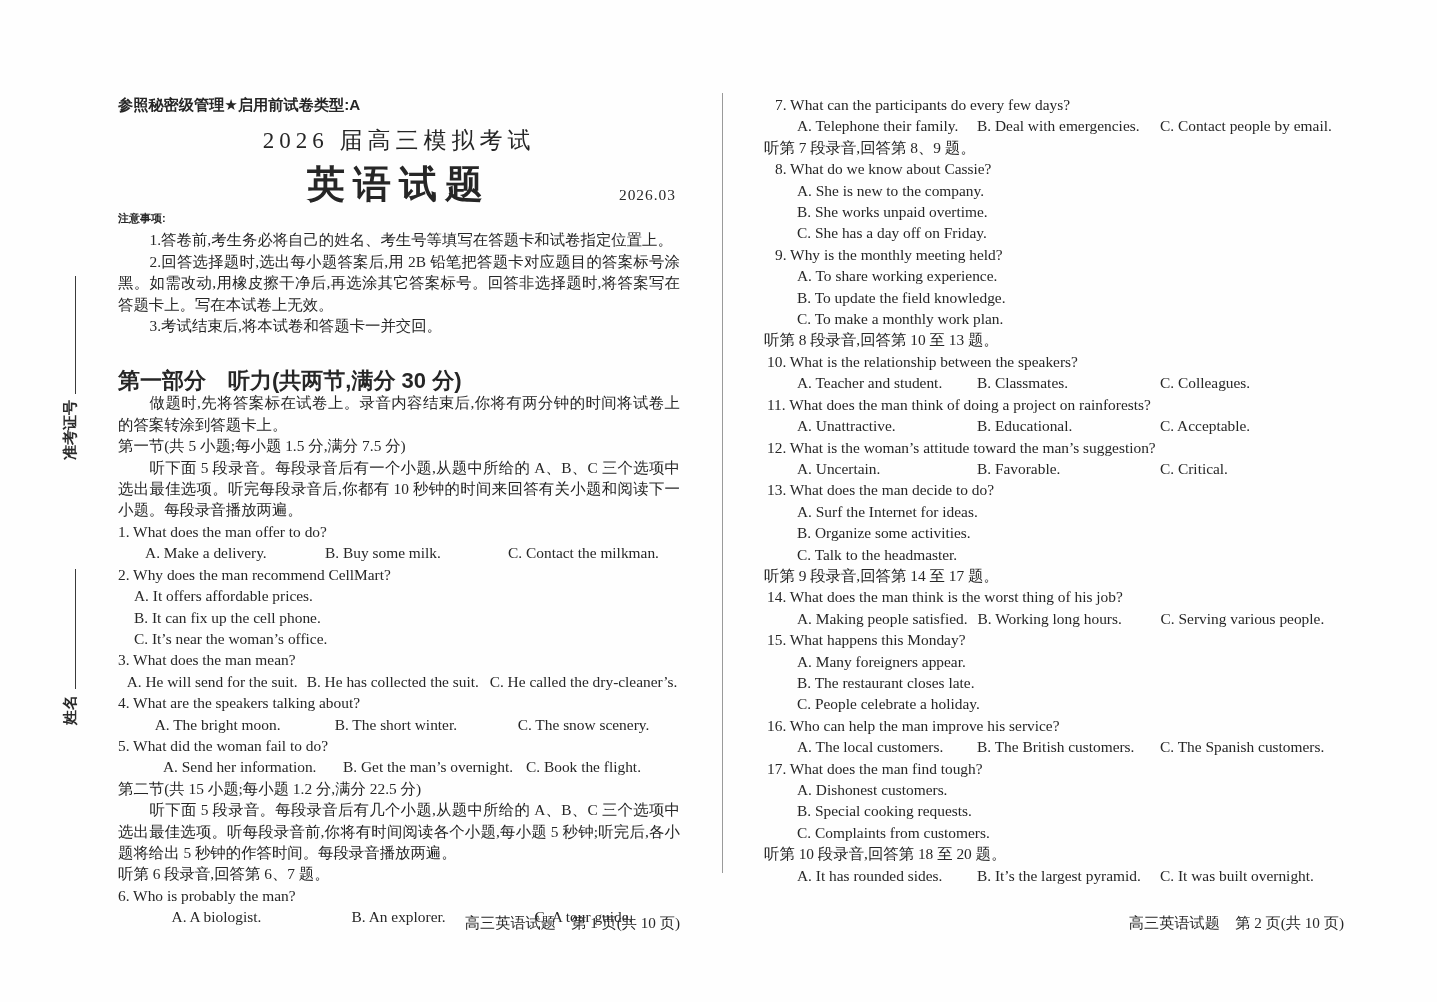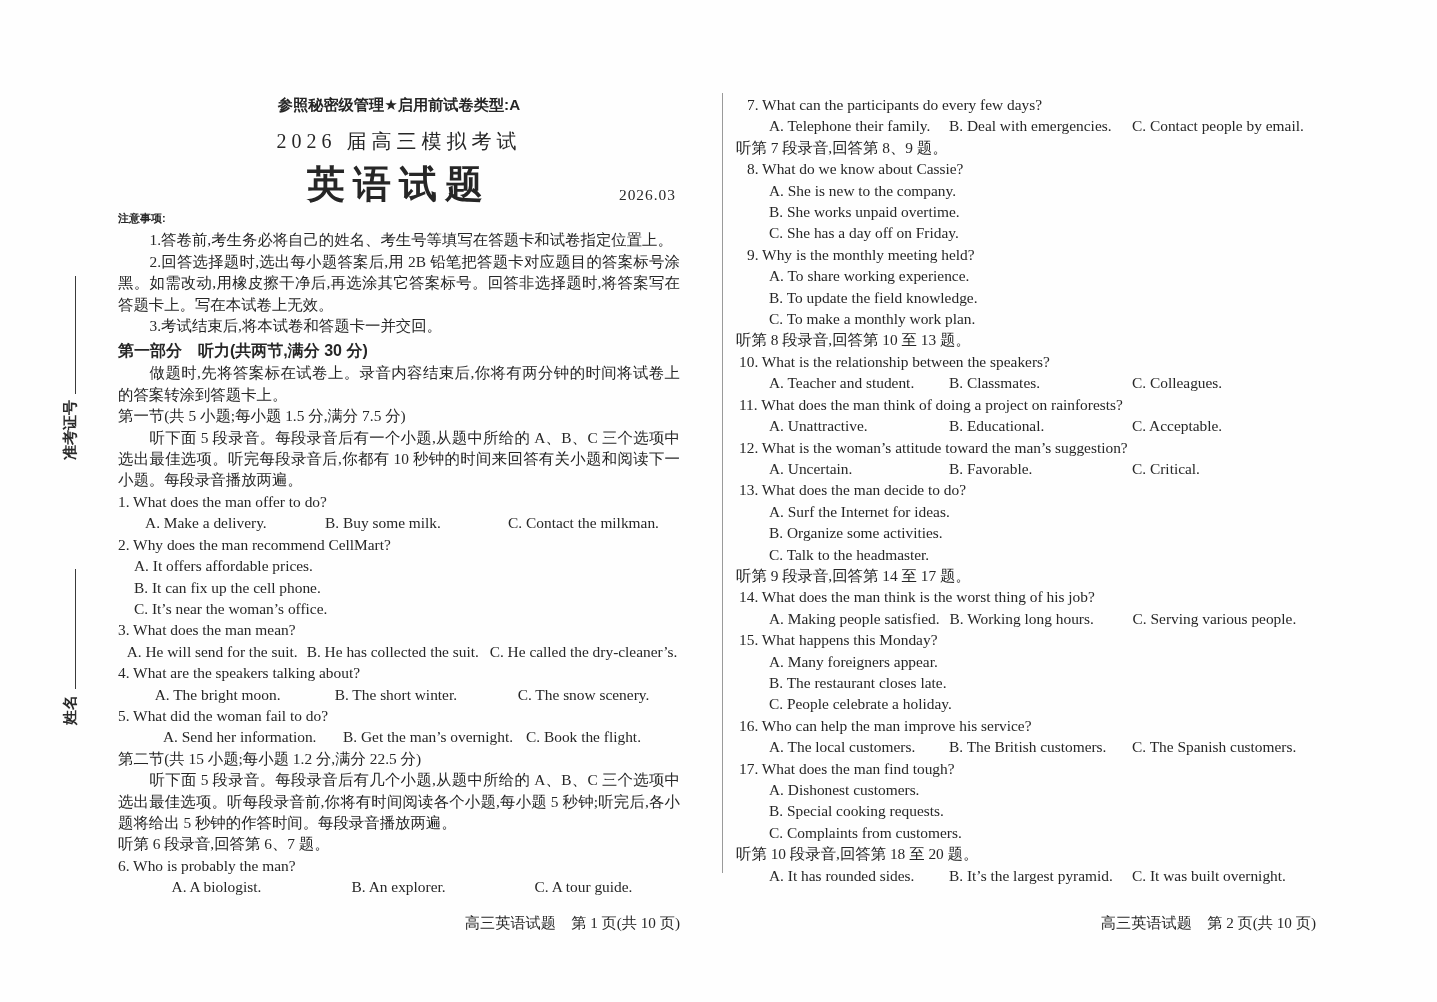--- a/index.html
+++ b/index.html
@@ -7,45 +7,45 @@
   .sheet{
     position:relative;
     width:1437px;height:1002px;
     background:#fefefe;
     overflow:hidden;
     color:#262626;
     font-family:"Liberation Serif","DejaVu Serif",serif;
   }
   .col{position:absolute;top:94px;height:908px;}
   .col1{left:118px;width:562px;}
-  .col2{left:736px;width:580px;}
+  .col2{left:764px;width:580px;}
 
   .blk{font-size:15.4px;line-height:21.4px;}
   .para{text-indent:2.05em;text-align:justify;}
   .heading{
     font-family:"Liberation Sans","DejaVu Sans",sans-serif;
-    font-weight:700;font-size:16px;line-height:22px;margin-top:4px;
+    font-weight:700;font-size:22px;line-height:22px;margin-top:34px;
   }
   .col1 .option_line,.col1 .options_row{padding-left:16px;justify-content:center;}
   .col2 .option_line,.col2 .options_row{padding-left:33px;}
   .col2 .question.d1{padding-left:11px;}
   .col2 .question.d2{padding-left:3px;}
   .options_row{display:flex;}
   .opt{box-sizing:border-box;white-space:nowrap;padding-right:10px;}
   .opt:nth-child(1){min-width:180px;}
   .opt:nth-child(2){min-width:183px;}
 
   .hdr-row{
-    display:flex;justify-content:center;
+    display:flex;justify-content:flex-start;
     font-family:"Liberation Sans","DejaVu Sans",sans-serif;
     font-weight:700;font-size:15.2px;line-height:22px;height:22px;
   }
   .exam-session{
     margin-top:12px;text-align:center;
-    font-size:20px;letter-spacing:5px;line-height:26px;height:26px;
+    font-size:23px;letter-spacing:5px;line-height:26px;height:26px;
   }
   .subject-row{position:relative;margin-top:6px;height:48px;text-align:center;}
   .subject{
     font-family:"Liberation Sans","DejaVu Sans",sans-serif;
     font-weight:700;font-size:38px;letter-spacing:8px;line-height:48px;
   }
   .subject-date{position:absolute;right:4px;bottom:4px;font-size:15.4px;letter-spacing:1px;}
   .notes-title{
     font-family:"Liberation Sans","DejaVu Sans",sans-serif;
     font-weight:700;font-size:11px;line-height:21.4px;

